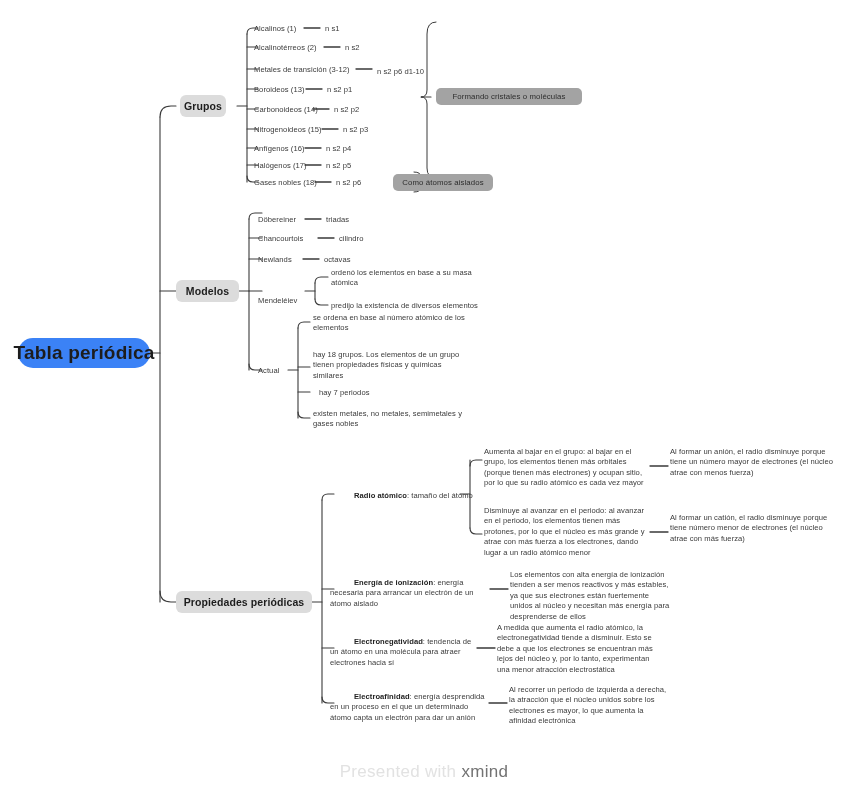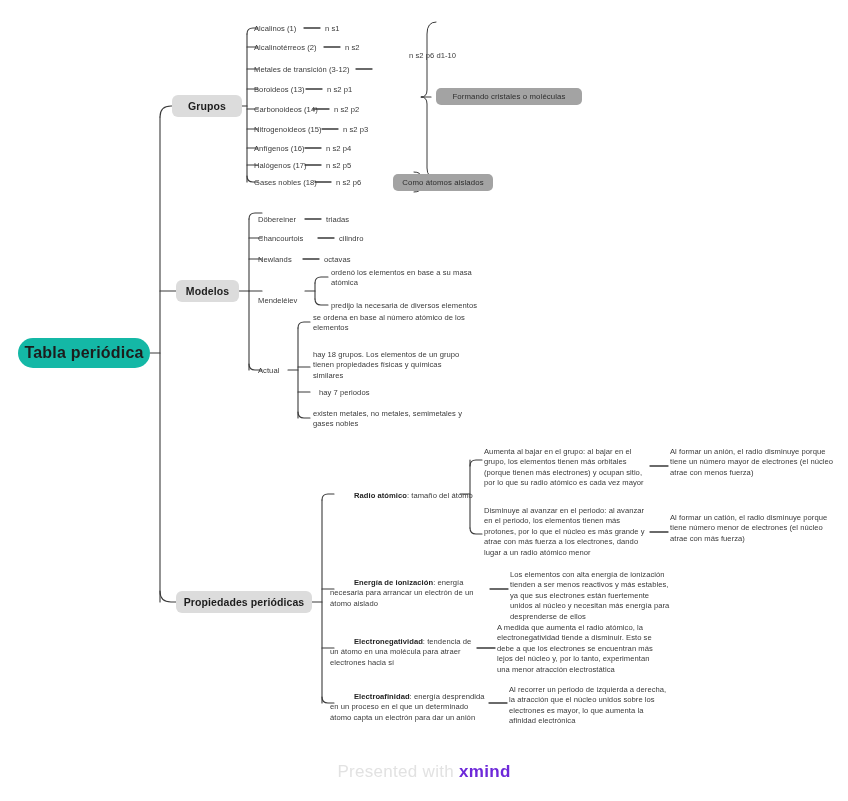--- a/index.html
+++ b/index.html
@@ -17,22 +17,22 @@
   
   .node{
     position:absolute;
     box-sizing:border-box;
     display:flex;align-items:center;justify-content:center;
     border-radius:6px;
     text-align:center;
     white-space:nowrap;
   }
   .node.root{
-    background:#14b8a6;color:#1d1d1d;
-    font-size:16px;font-weight:bold;letter-spacing:.2px;
+    background:#3b82f6;color:#1d1d1d;
+    font-size:19px;font-weight:bold;letter-spacing:.2px;
     border-radius:15px;
   }
   .node.main{
     background:#dcdcdc;color:#1d1d1d;
     font-size:10.5px;font-weight:bold;letter-spacing:.1px;
   }
   .node.callout{
     background:#a3a3a3;color:#2d2d2d;
     font-size:7.8px;font-weight:normal;letter-spacing:.1px;
     border-radius:5px;
@@ -49,21 +49,21 @@
   .leaf.nowrap{white-space:nowrap;}
   .leaf b{color:#1f1f1f;font-weight:bold;margin-left:24px;}
 
   .footer{
     position:absolute;left:0;right:0;top:762px;
     text-align:center;
     font-size:17px;
     color:#e2e2e2;
     letter-spacing:.3px;
   }
-  .footer .brand{font-weight:bold;color:#6d28d9;}
+  .footer .brand{font-weight:normal;color:#737373;}
 </style>
 </head>
 <body>
 
 <div id="canvas">
 
   <svg class="lines" viewBox="0 0 848 801">
     <g fill="none" stroke="#3a3a3a" stroke-width="1.1" stroke-linecap="round">
 
       <path d="M150 353 L160 353"></path>
@@ -146,21 +146,21 @@
       <path d="M477 648 L495 648" stroke-width="1.3"></path>
       <path d="M489 703 L507 703" stroke-width="1.3"></path>
 
     </g>
   </svg>
 
   <div class="node root" style="left:18px;top:338px;width:132px;height:30px;">
     <span>Tabla periódica</span>
   </div>
 
-  <div class="node main" style="left:172px;top:95px;width:70px;height:22px;">
+  <div class="node main" style="left:180px;top:95px;width:46px;height:22px;">
     <span>Grupos</span>
   </div>
 
   <div class="node main" style="left:176px;top:280px;width:63px;height:22px;">
     <span>Modelos</span>
   </div>
 
   <div class="node main" style="left:176px;top:591px;width:136px;height:22px;">
     <span>Propiedades periódicas</span>
   </div>
@@ -175,21 +175,21 @@
   <div class="leaf nowrap" style="left:254px;top:43px;">
     <span>Alcalinotérreos (2)</span>
   </div>
   <div class="leaf nowrap" style="left:345px;top:43px;">
     <span>n s2</span>
   </div>
 
   <div class="leaf nowrap" style="left:254px;top:65px;">
     <span>Metales de transición (3-12)</span>
   </div>
-  <div class="leaf nowrap" style="left:377px;top:51px;margin-left:32px;">
+  <div class="leaf nowrap" style="left:377px;top:67px;">
     <span>n s2 p6 d1-10</span>
   </div>
 
   <div class="leaf nowrap" style="left:254px;top:85px;">
     <span>Boroideos (13)</span>
   </div>
   <div class="leaf nowrap" style="left:327px;top:85px;">
     <span>n s2 p1</span>
   </div>
 
@@ -256,21 +256,21 @@
     <span>octavas</span>
   </div>
 
   <div class="leaf nowrap" style="left:258px;top:296px;">
     <span>Mendeléiev</span>
   </div>
   <div class="leaf" style="left:331px;top:268px;width:160px;">
     <span>ordenó los elementos en base a su masa atómica</span>
   </div>
   <div class="leaf" style="left:331px;top:301px;width:180px;">
-    <span>predijo la necesaria de diversos elementos</span>
+    <span>predijo la existencia de diversos elementos</span>
   </div>
 
   <div class="leaf nowrap" style="left:258px;top:366px;">
     <span>Actual</span>
   </div>
   <div class="leaf" style="left:313px;top:313px;width:165px;">
     <span>se ordena en base al número atómico de los elementos</span>
   </div>
   <div class="leaf" style="left:313px;top:350px;width:152px;">
     <span>hay 18 grupos. Los elementos de un grupo tienen propiedades físicas y químicas similares</span>

